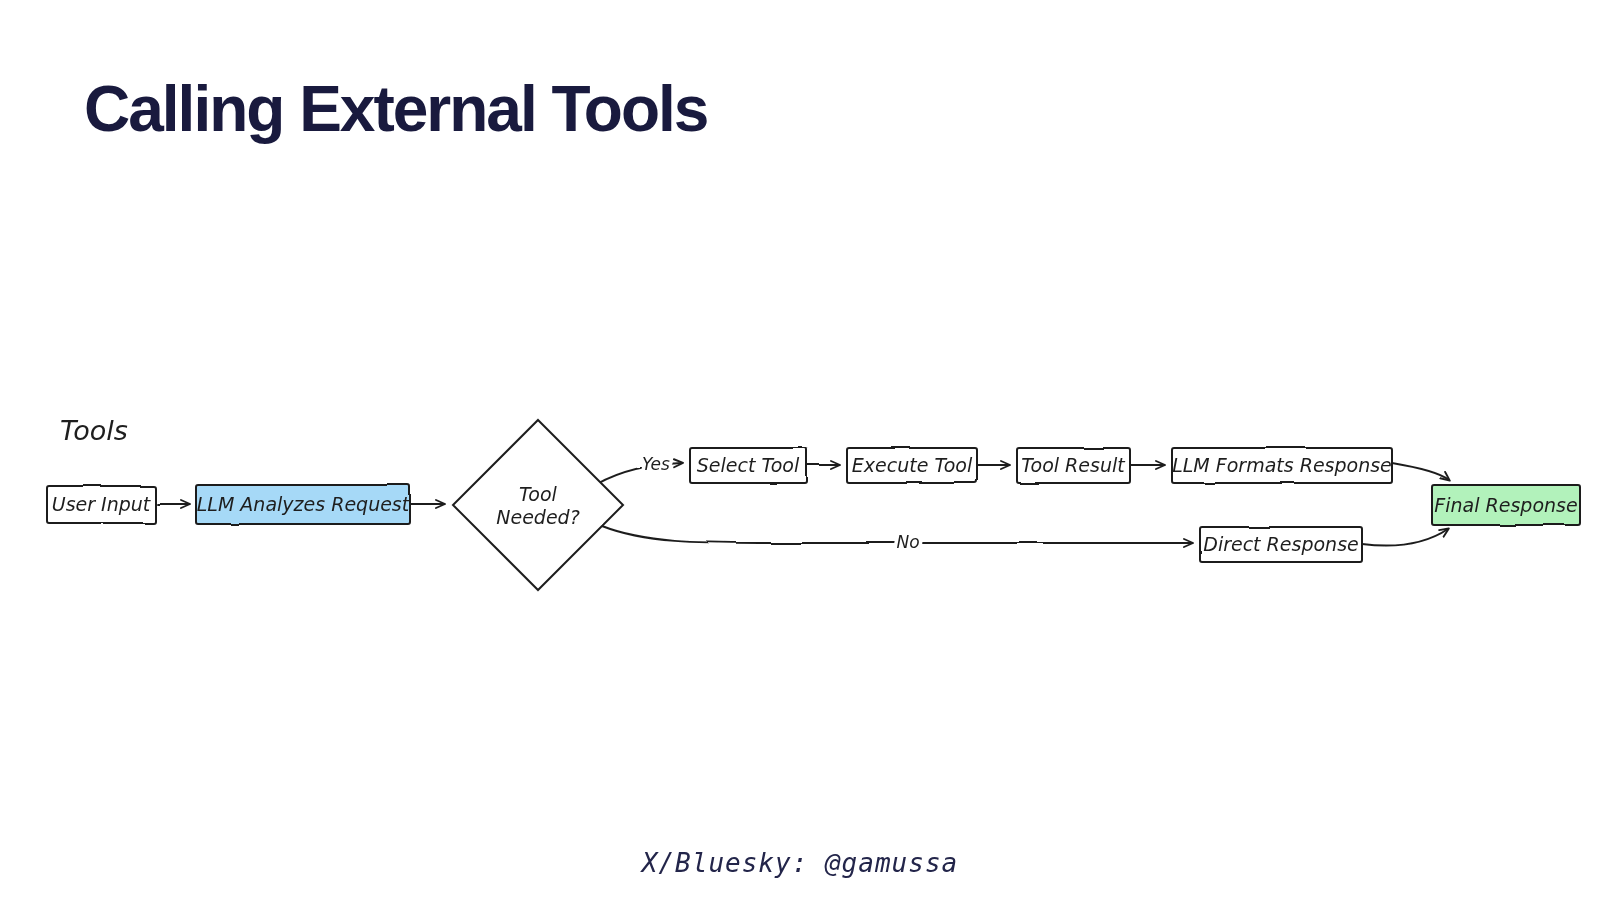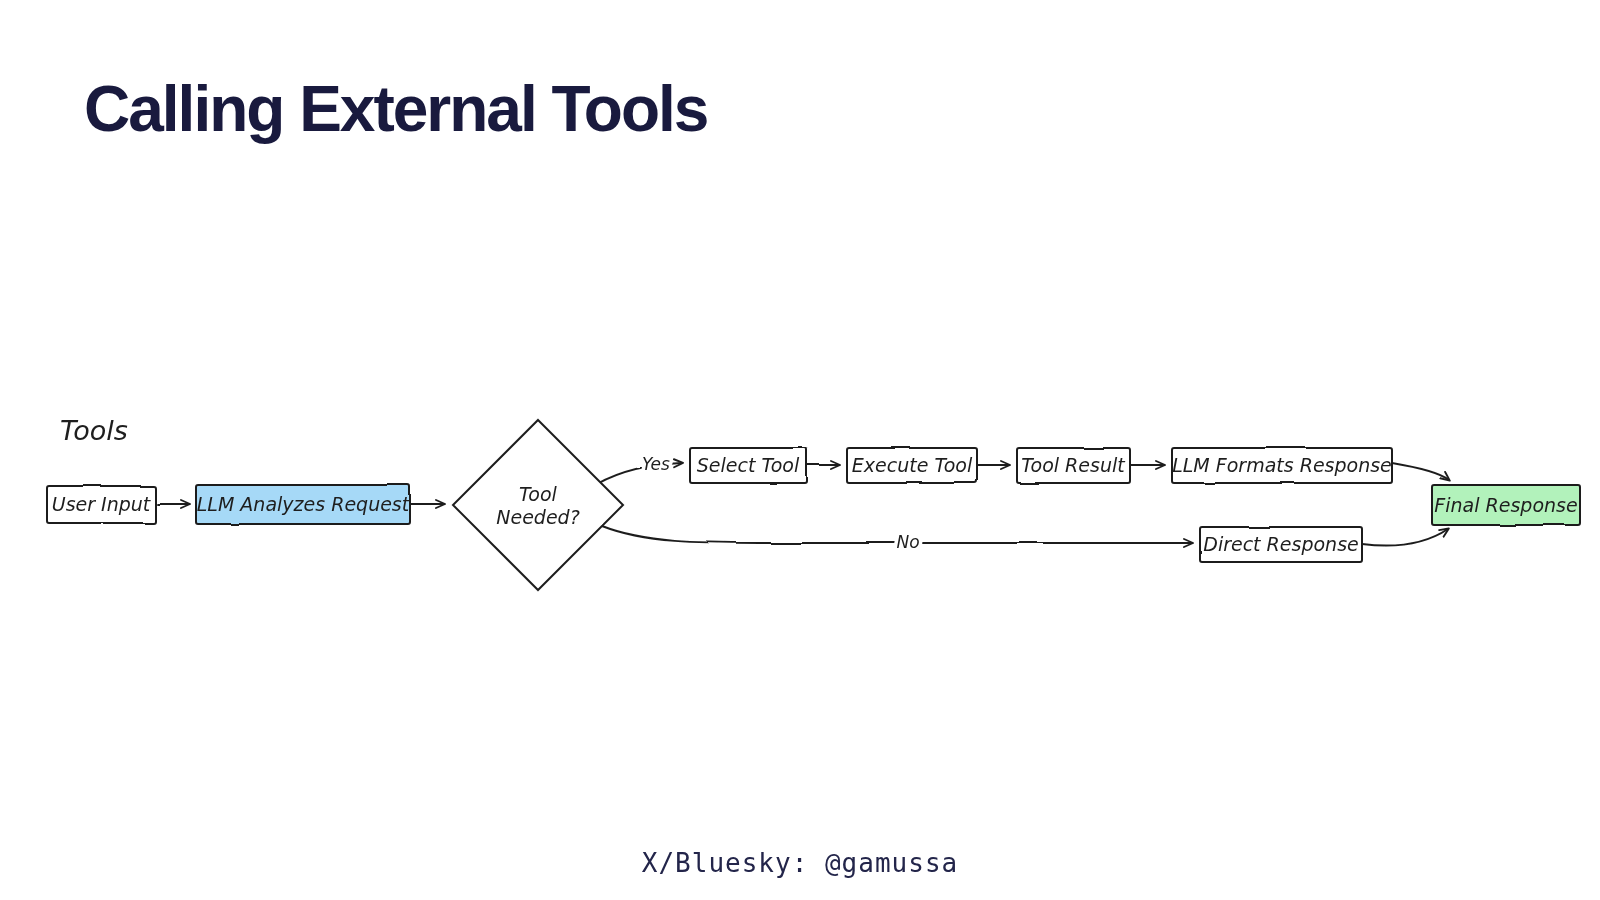--- a/index.html
+++ b/index.html
@@ -33,20 +33,21 @@
   .footer {
     position: absolute;
     left: 0;
     top: 848px;
     width: 1600px;
     text-align: center;
     font-family: "DejaVu Sans Mono", monospace;
     font-size: 26px;
     letter-spacing: 1px;
     color: #23254a;
+    font-style: italic;
   }
   svg.diagram {
     position: absolute;
     left: 0;
     top: 0;
   }
   .sketch-text {
     font-family: "DejaVu Sans", sans-serif;
     font-style: italic;
     font-size: 19px;

